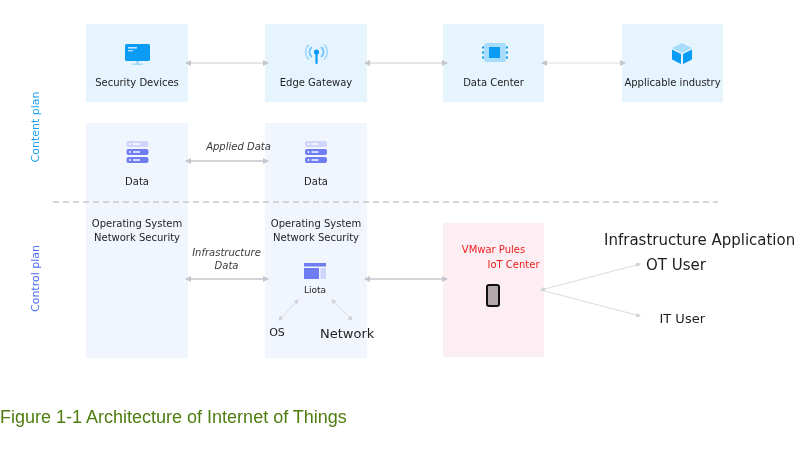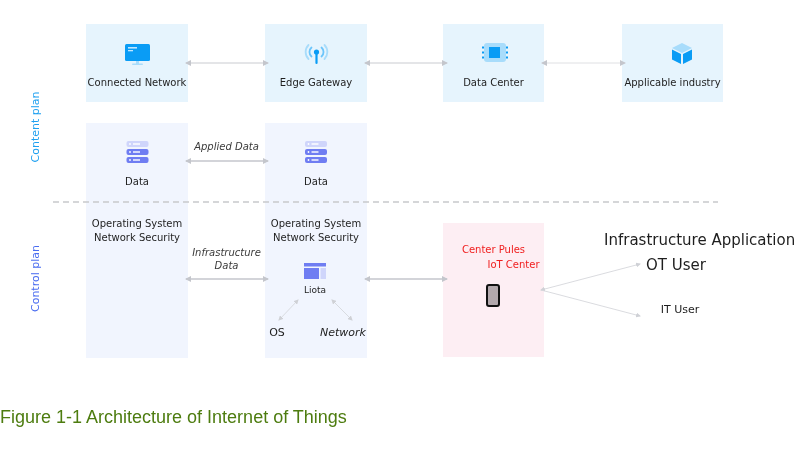--- a/index.html
+++ b/index.html
@@ -122,41 +122,41 @@
   </g>
 
   <g>
     <rect x="487" y="285" width="12" height="21" rx="2" fill="#b3a9ad" stroke="#111" stroke-width="2"></rect>
   </g>
 </svg>
 
 <div class="vlabel" style="left:30px;top:121px;width:70px;text-align:center;color:#1ea0f0;margin-left:-30px;">Content plan</div>
 <div class="vlabel" style="left:30px;top:272px;width:70px;text-align:center;color:#4a6cf0;margin-left:-30px;">Control plan</div>
 
-<div class="lbl" style="left:86px;top:77px;width:102px;">Connected Network</div>
+<div class="lbl" style="left:86px;top:77px;width:102px;">Security Devices</div>
 <div class="lbl" style="left:265px;top:77px;width:102px;">Edge Gateway</div>
 <div class="lbl" style="left:443px;top:77px;width:101px;">Data Center</div>
 <div class="lbl" style="left:618px;top:77px;width:109px;">Applicable industry</div>
 
 <div class="lbl" style="left:86px;top:176px;width:102px;">Data</div>
 <div class="lbl" style="left:265px;top:176px;width:102px;">Data</div>
 
-<div class="lbl ital" style="left:188px;top:141px;width:77px;">Applied Data</div>
+<div class="lbl ital" style="left:188px;top:141px;width:77px;padding-left:12px;">Applied Data</div>
 <div class="lbl ital" style="left:188px;top:247px;width:77px;">Infrastructure</div>
 <div class="lbl ital" style="left:188px;top:260px;width:77px;">Data</div>
 
 <div class="lbl" style="left:86px;top:218px;width:102px;">Operating System</div>
 <div class="lbl" style="left:86px;top:232px;width:102px;">Network Security</div>
 <div class="lbl" style="left:265px;top:218px;width:102px;">Operating System</div>
 <div class="lbl" style="left:265px;top:232px;width:102px;">Network Security</div>
 
 <div class="lbl" style="left:295px;top:285px;width:40px;font-size:9px;">Liota</div>
 <div class="lbl" style="left:264px;top:326px;width:26px;font-size:11px;">OS</div>
-<div class="lbl" style="left:320px;top:326px;width:44px;font-size:11px;font-style:italic;">Network</div>
+<div class="lbl" style="left:320px;top:326px;width:44px;font-size:13px;">Network</div>
 
-<div class="lbl red" style="left:443px;top:244px;width:101px;">Center Pules</div>
+<div class="lbl red" style="left:443px;top:244px;width:101px;">VMwar Pules</div>
 <div class="lbl red" style="left:463px;top:259px;width:101px;">IoT Center</div>
 
 <div class="lbl" style="left:604px;top:231px;width:138px;font-size:15px;">Infrastructure Application</div>
 <div class="lbl" style="left:646px;top:256px;width:50px;font-size:15px;text-align:left;">OT User</div>
-<div class="lbl" style="left:655px;top:303px;width:50px;font-size:11px;text-align:center;">IT User</div>
+<div class="lbl" style="left:655px;top:311px;width:50px;font-size:13px;text-align:right;">IT User</div>
 
 <div class="caption">Figure 1-1 Architecture of Internet of Things</div>
 
 </body></html>

